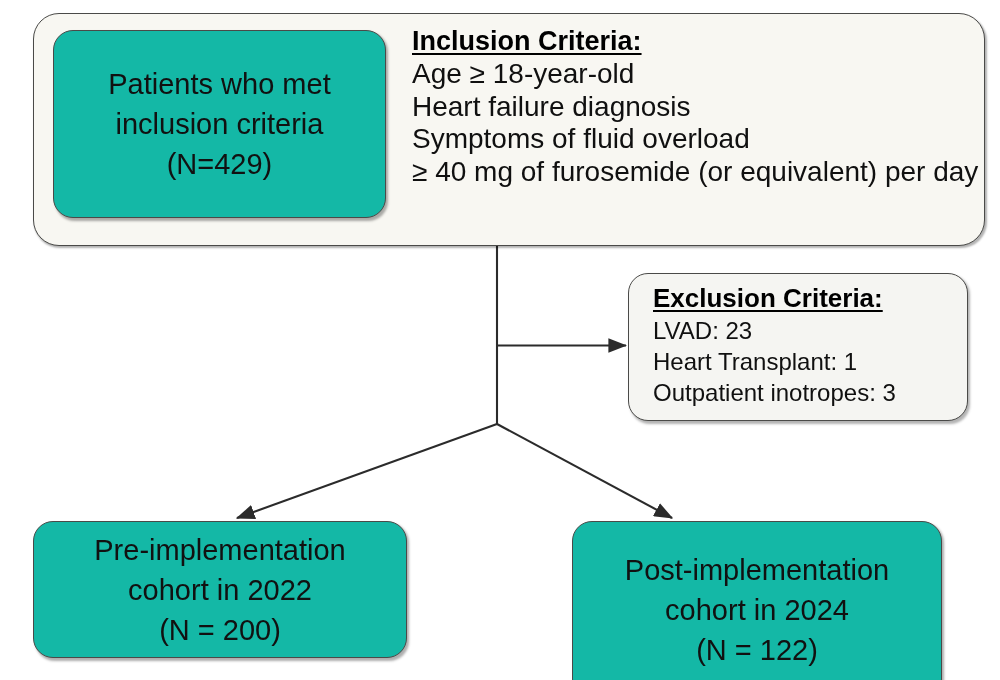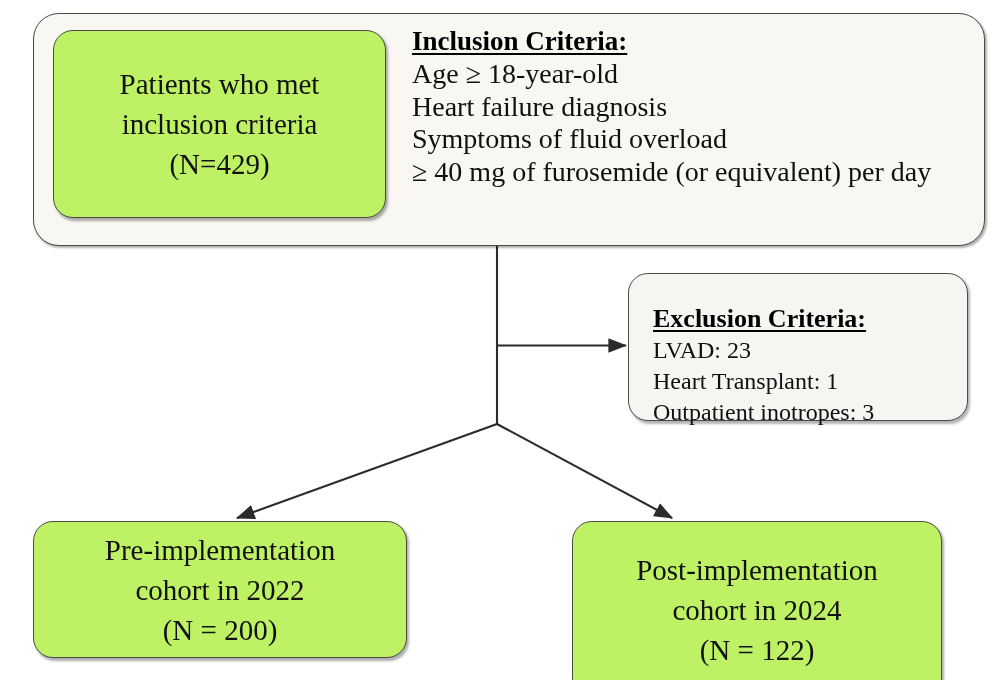--- a/index.html
+++ b/index.html
@@ -24,36 +24,35 @@
     width: 1000px;
     height: 680px;
     z-index: 1;
   }
 
   
   .node {
     position: absolute;
     box-sizing: border-box;
     z-index: 2;
-    font-family: Liberation Serif, serif;
   }
 
   .outer-panel {
     left: 33px;
     top: 13px;
     width: 952px;
     height: 233px;
     background: #f8f7f2;
     border: 1.6px solid #4a4a48;
     border-radius: 26px;
     box-shadow: 1.5px 2px 2px rgba(0,0,0,0.30);
   }
 
   .tan-box {
-    background: #bef264;
+    background: #14b8a6;
     border: 1.6px solid #4a4a48;
     border-radius: 20px;
     box-shadow: 2px 2.5px 2.5px rgba(0,0,0,0.32);
     display: flex;
     flex-direction: column;
     align-items: center;
     justify-content: center;
   }
 
   .white-box {
@@ -104,21 +103,21 @@
 
   
   #exclusion-box {
     left: 628px;
     top: 273px;
     width: 340px;
     height: 148px;
     padding: 8px 0 0 24px;
     box-sizing: border-box;
   }
-  #exclusion-box .crit-heading { font-size: 26px; line-height: 33px; margin-top: 20px; }
+  #exclusion-box .crit-heading { font-size: 26px; line-height: 33px; }
   #exclusion-box .crit-item    { font-size: 24px; line-height: 31px; }
 
   
   #pre-box {
     left: 33px;
     top: 521px;
     width: 374px;
     height: 137px;
   }
   #post-box {

